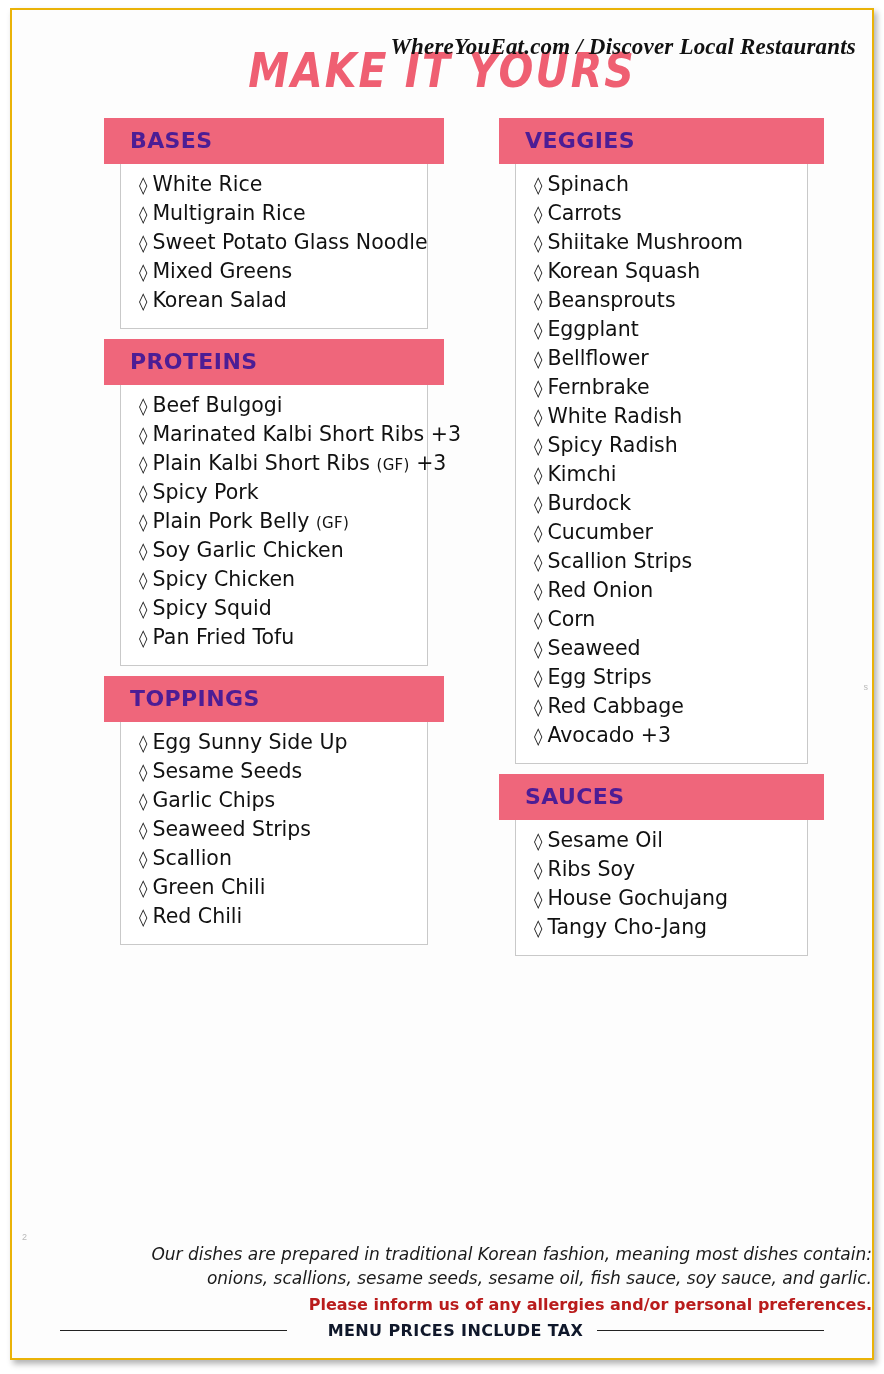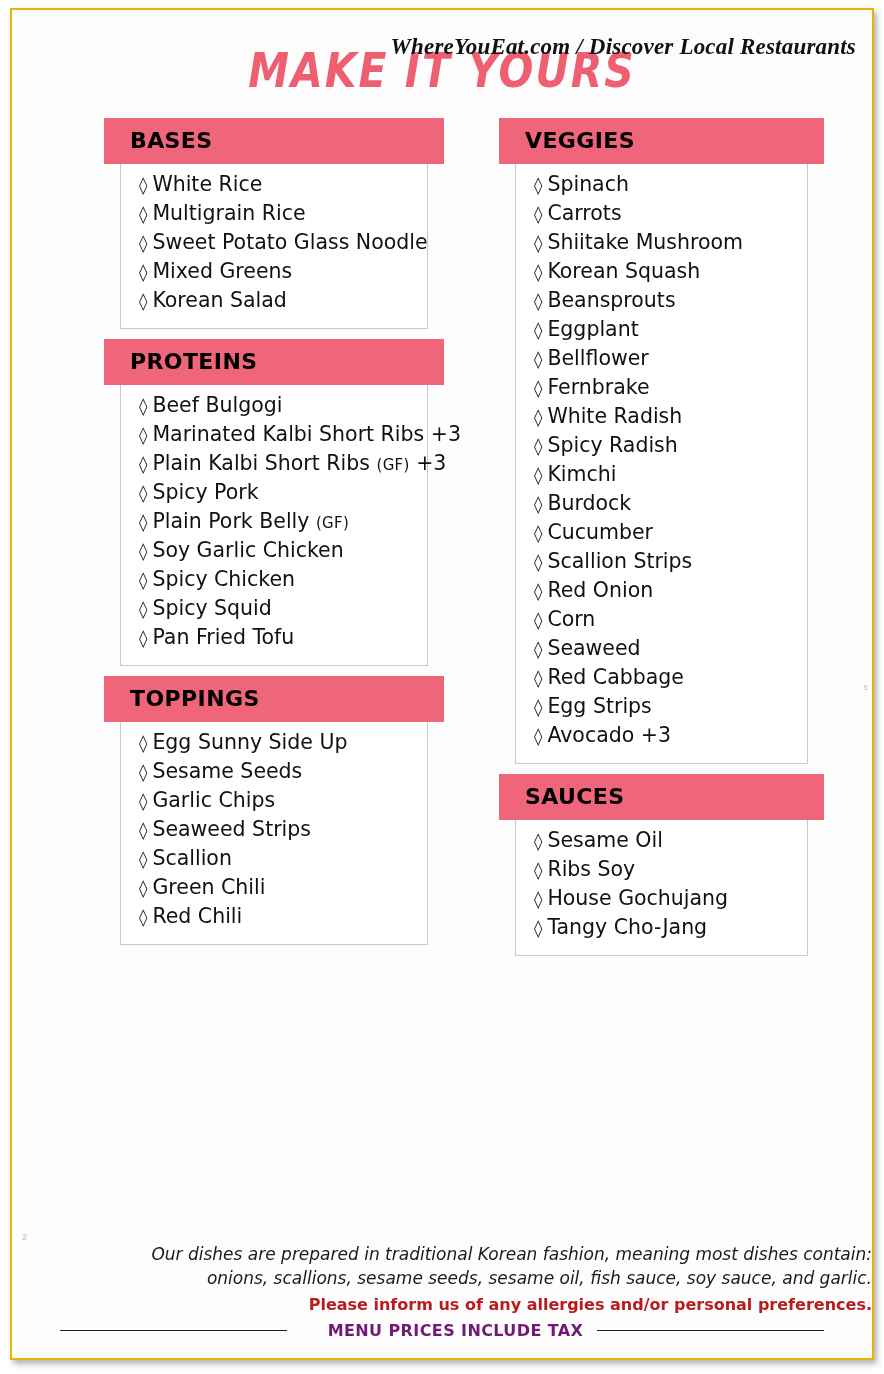--- a/index.html
+++ b/index.html
@@ -69,21 +69,21 @@
     position: absolute;
     top: 0;
   }
   .col-left  { left: 92px;  width: 340px; }
   .col-right { left: 487px; width: 325px; }
 
   .section { margin-bottom: 10px; }
 
   .sec-header {
     background: #ef667b;
-    color: #000000;
+    color: #4c1d95;
     font-family: "DejaVu Sans", sans-serif;
     font-weight: bold;
     font-size: 22px;
     letter-spacing: 0.4px;
     padding: 10px 0 11px 26px;
     box-sizing: border-box;
   }
   .sec-body {
     border: 1px solid #c9c9c9;
     border-top: none;
@@ -146,21 +146,21 @@
   .tax-row .rule {
     flex: 1 1 auto;
     height: 1px;
     background: #222;
   }
   .tax-row .tax-text {
     font-family: "DejaVu Sans", sans-serif;
     font-weight: bold;
     font-size: 16px;
     letter-spacing: 0.4px;
-    color: #701a75;
+    color: #0f172a;
     white-space: nowrap;
     margin-left: 27px;
   }
 
   
   .edge-mark {
     position: absolute;
     font-size: 9px;
     color: #b9b9b9;
     font-family: "Liberation Sans", sans-serif;
@@ -238,22 +238,22 @@
               <li><span class="bullet">◊</span><span>Fernbrake</span></li>
               <li><span class="bullet">◊</span><span>White Radish</span></li>
               <li><span class="bullet">◊</span><span>Spicy Radish</span></li>
               <li><span class="bullet">◊</span><span>Kimchi</span></li>
               <li><span class="bullet">◊</span><span>Burdock</span></li>
               <li><span class="bullet">◊</span><span>Cucumber</span></li>
               <li><span class="bullet">◊</span><span>Scallion Strips</span></li>
               <li><span class="bullet">◊</span><span>Red Onion</span></li>
               <li><span class="bullet">◊</span><span>Corn</span></li>
               <li><span class="bullet">◊</span><span>Seaweed</span></li>
+              <li><span class="bullet">◊</span><span>Egg Strips</span></li>
               <li><span class="bullet">◊</span><span>Red Cabbage</span></li>
-              <li><span class="bullet">◊</span><span>Egg Strips</span></li>
               <li><span class="bullet">◊</span><span>Avocado +3</span></li>
             </ul>
           </div>
         </div>
         <div class="section">
           <div class="sec-header">SAUCES</div>
           <div class="sec-body">
             <ul class="items">
               <li><span class="bullet">◊</span><span>Sesame Oil</span></li>
               <li><span class="bullet">◊</span><span>Ribs Soy</span></li>

